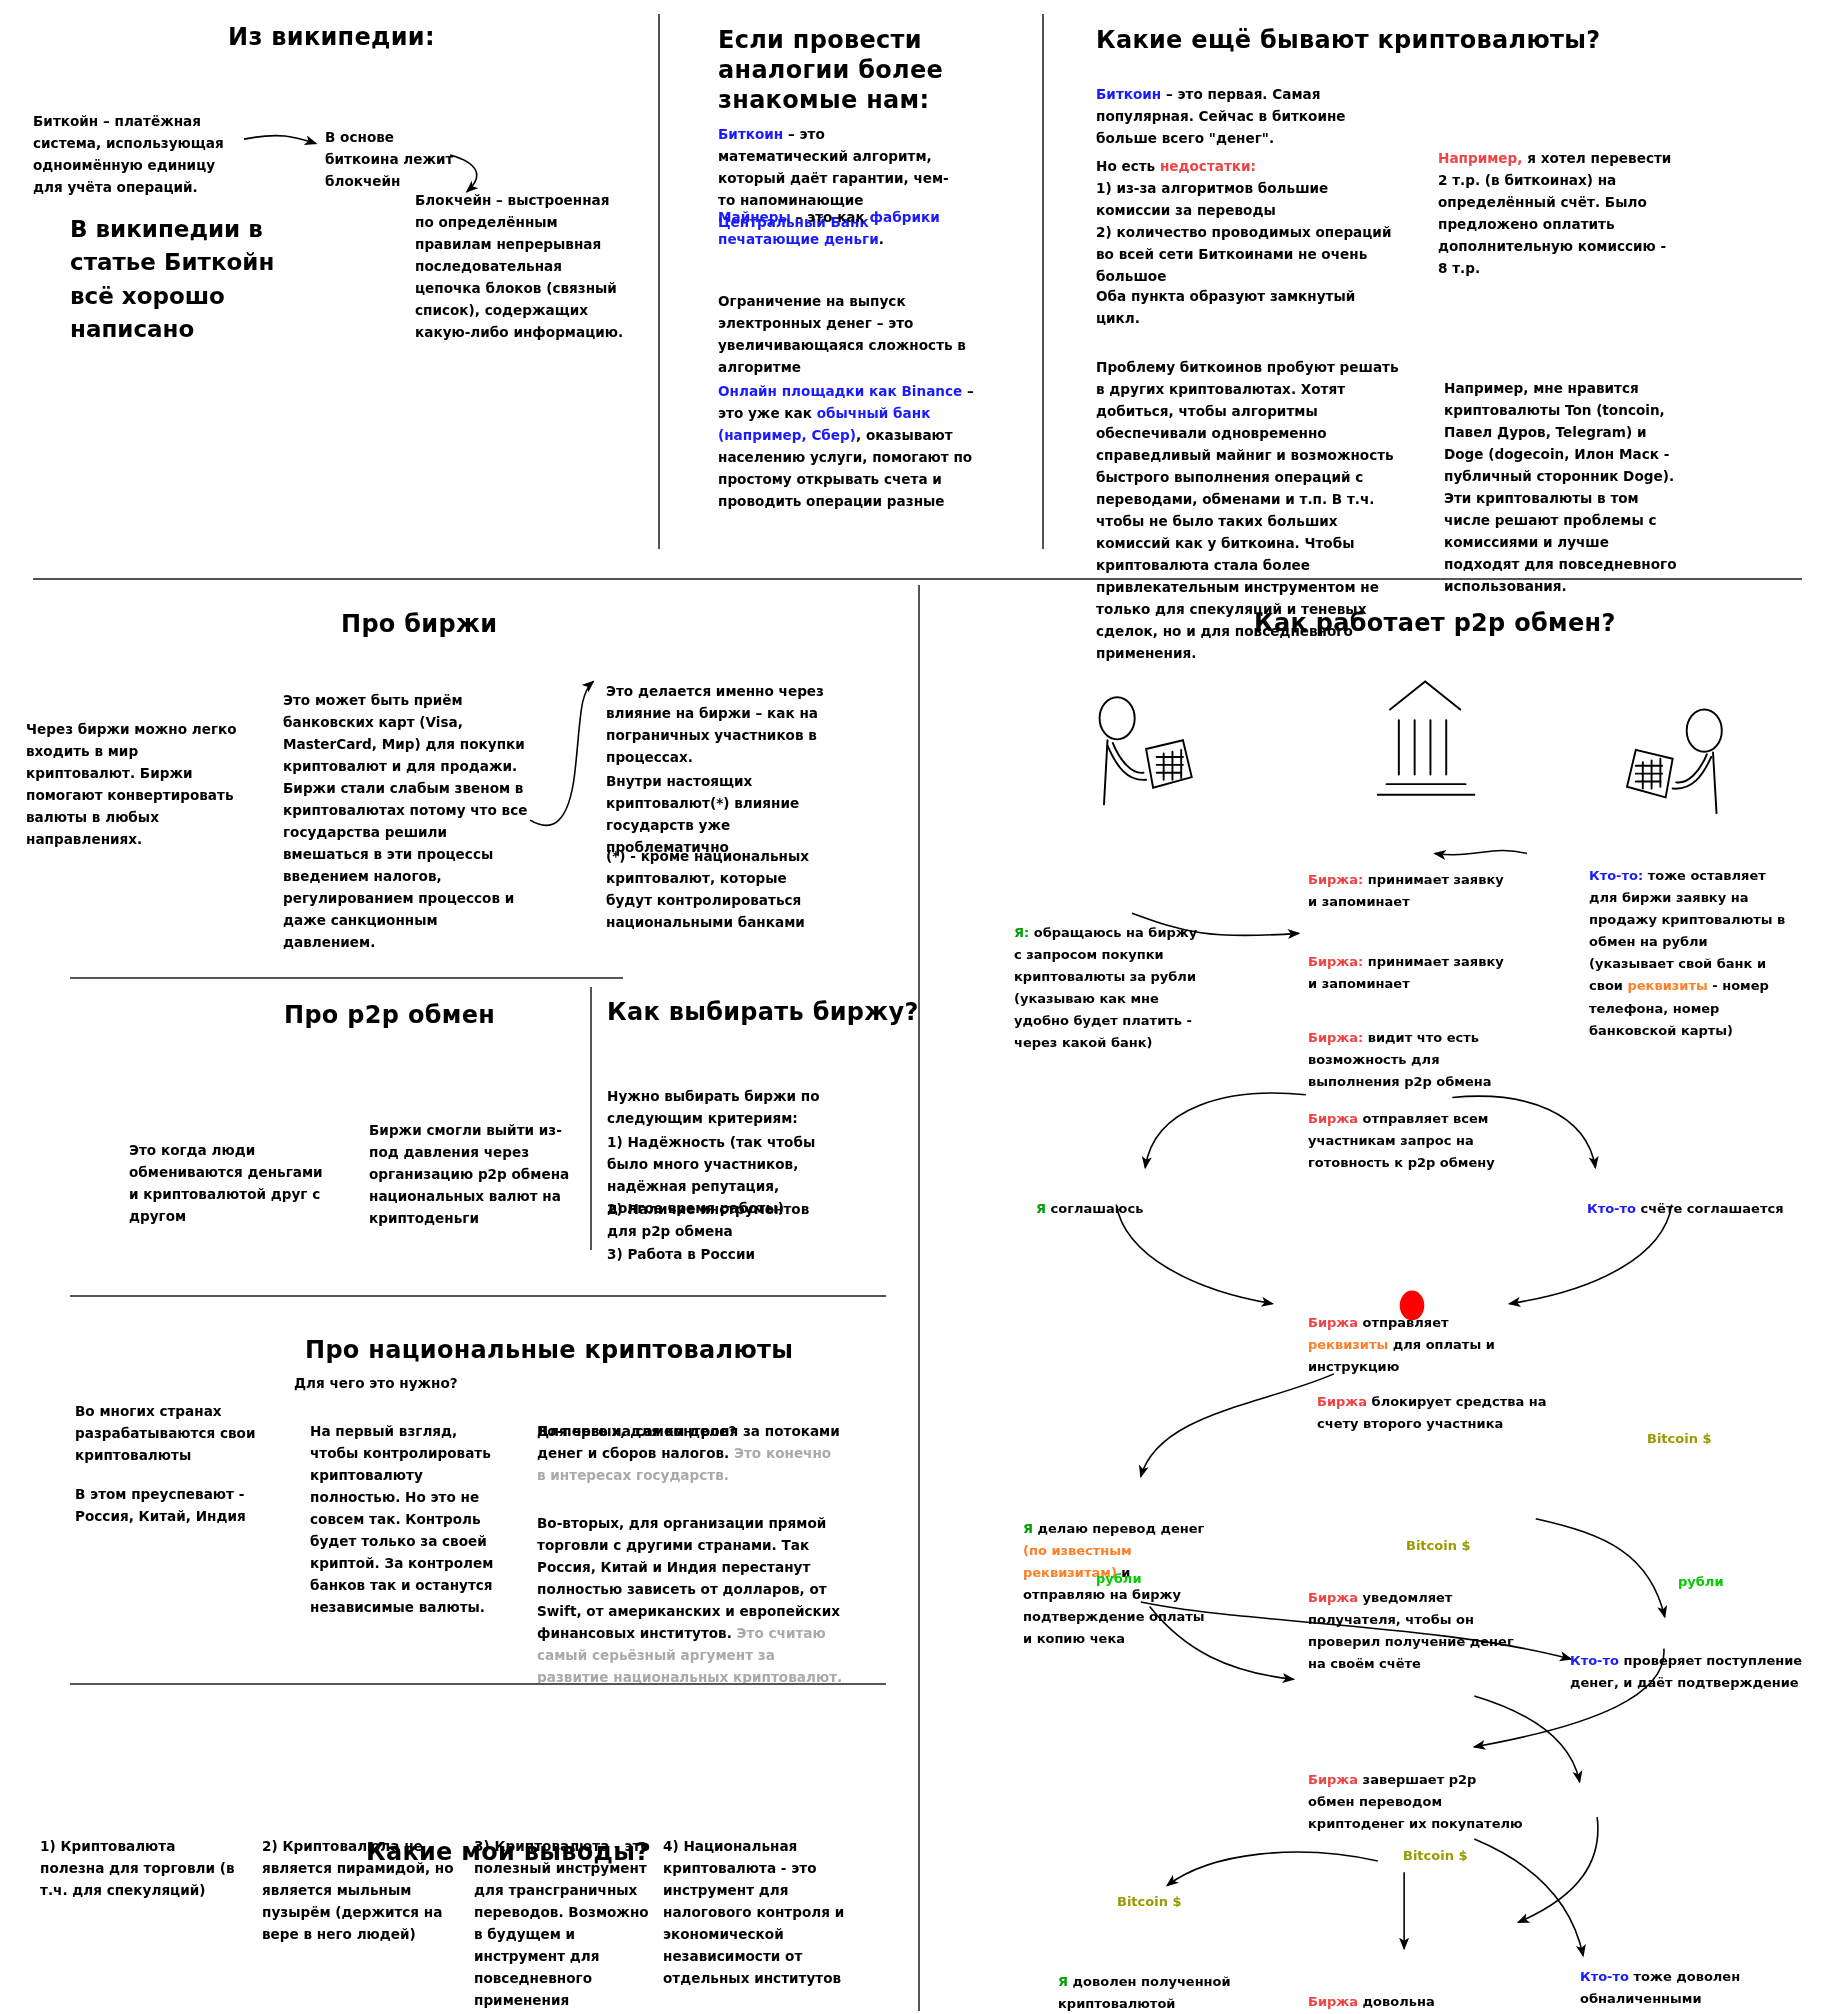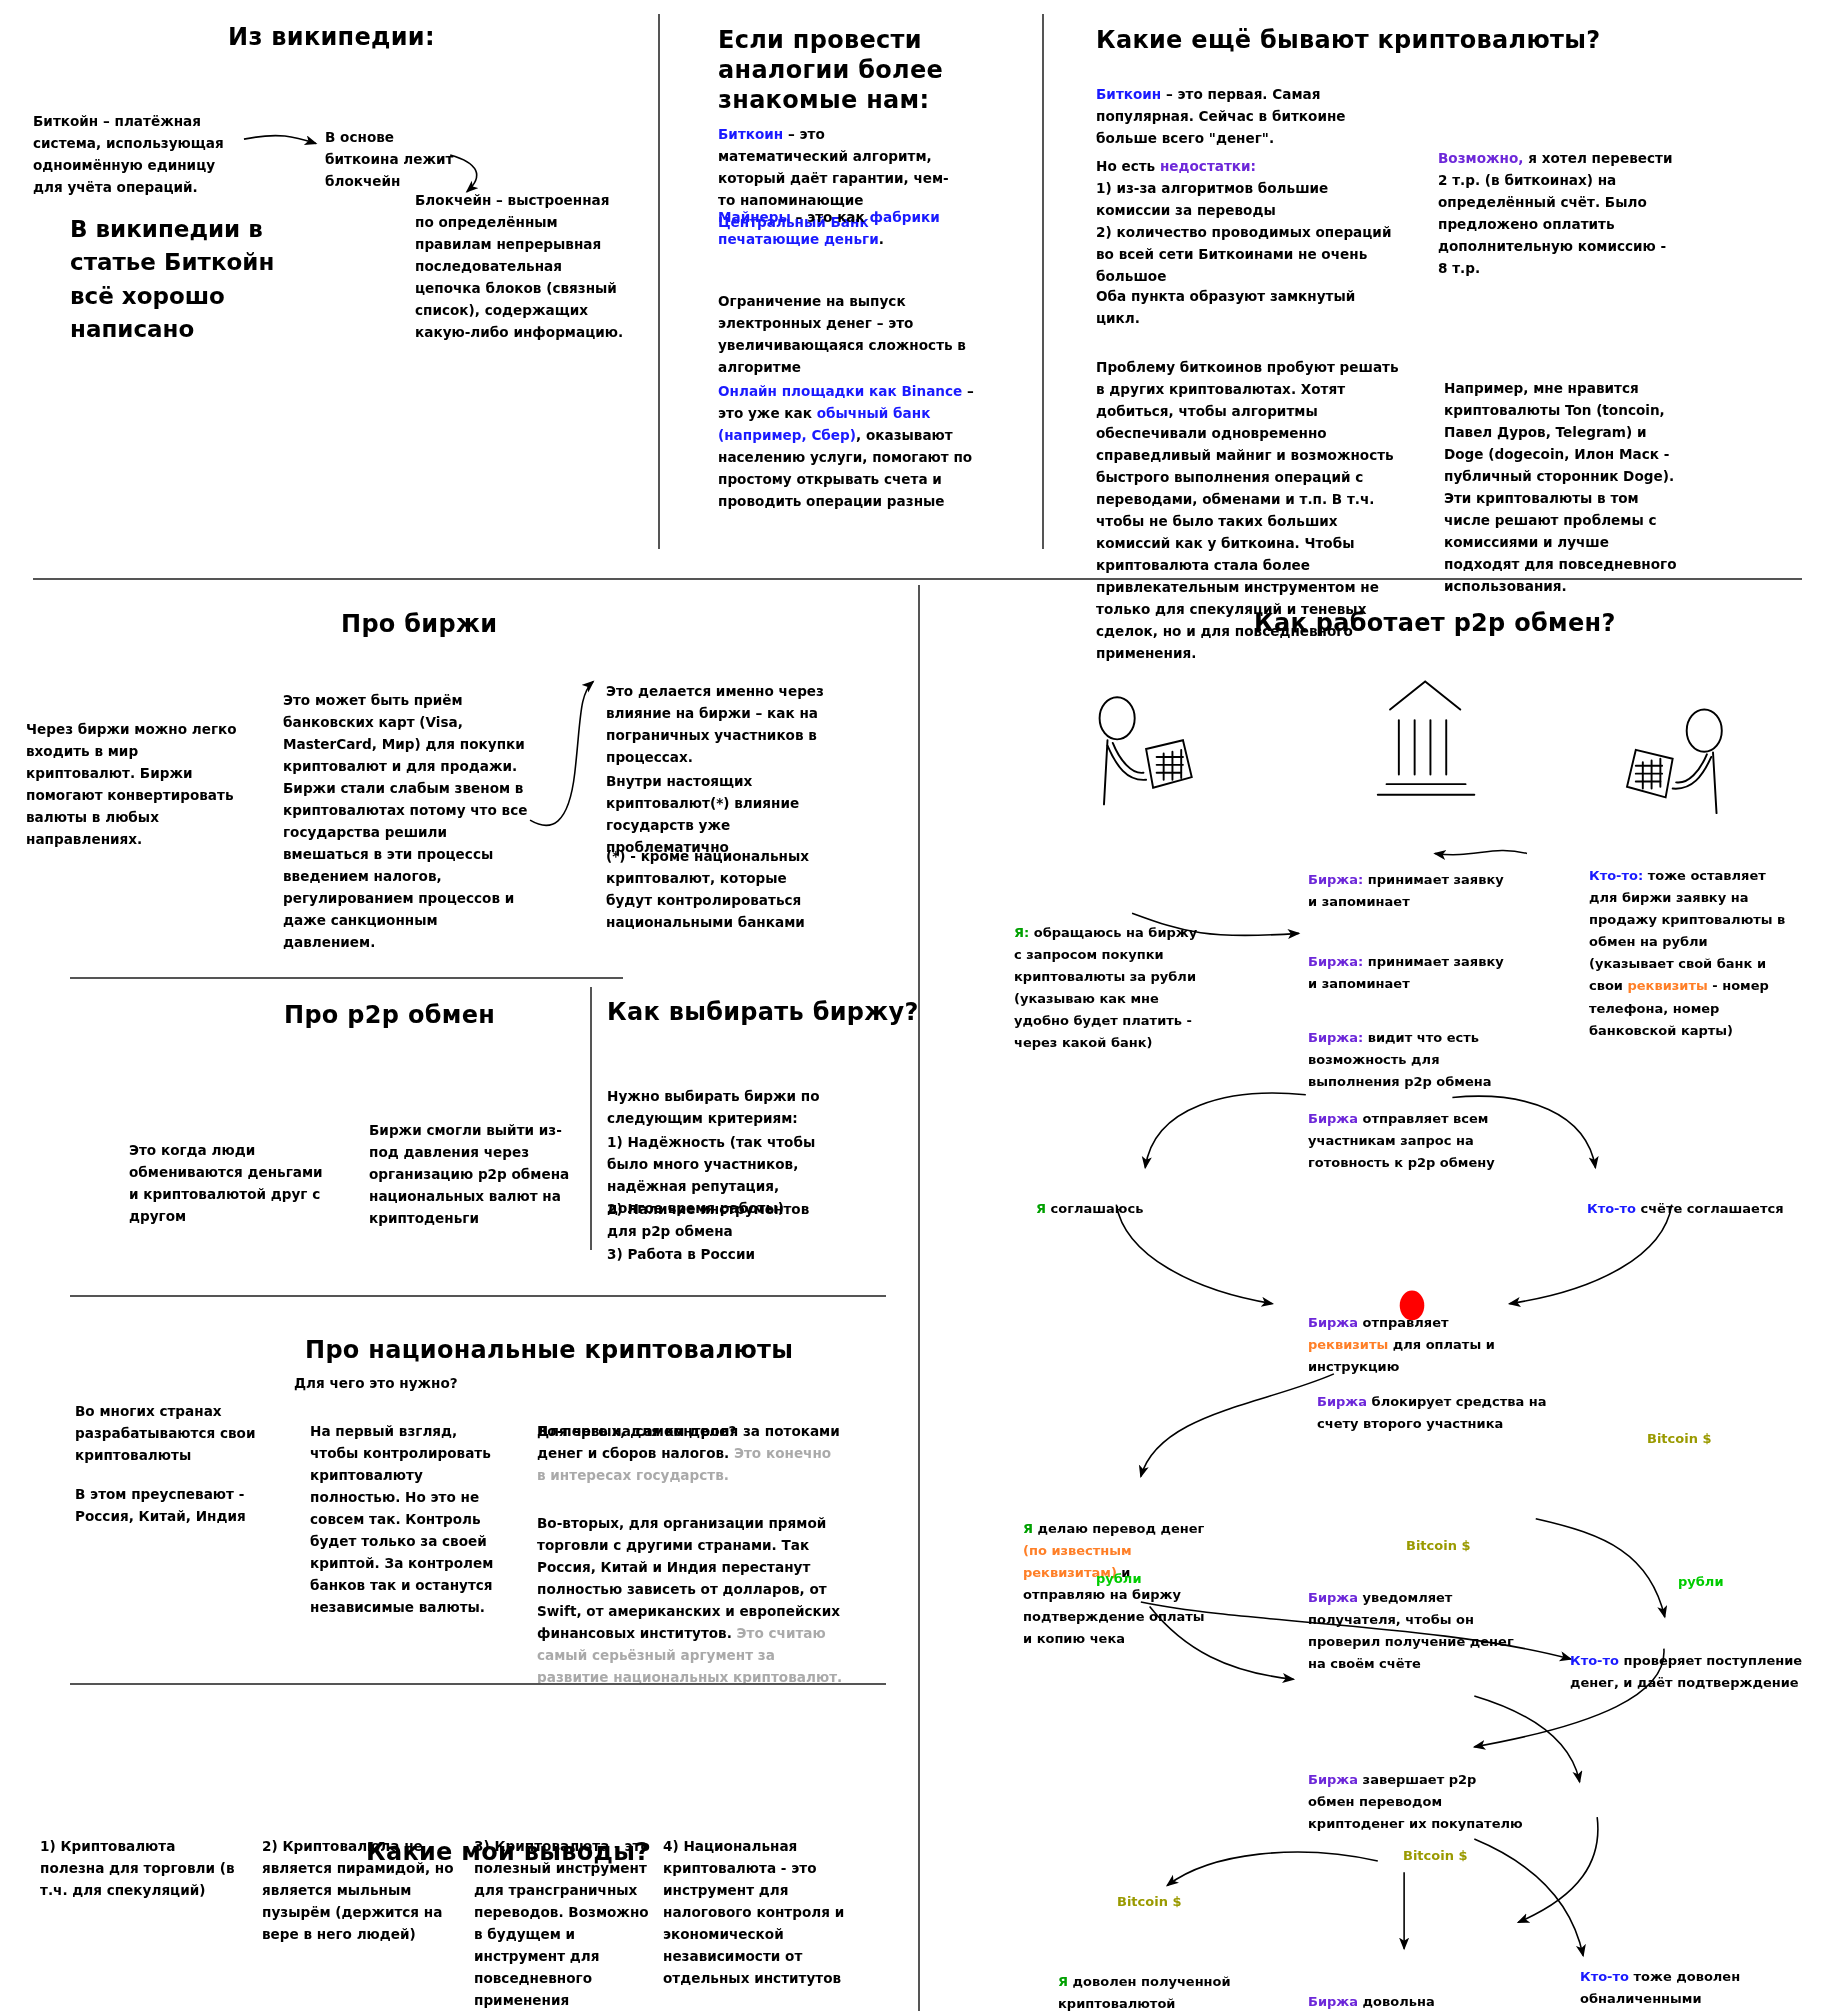--- a/index.html
+++ b/index.html
@@ -8,21 +8,21 @@
     font-family:"DejaVu Sans","Liberation Sans",sans-serif;
     color:#000;
   }
   .abs{position:absolute;}
   .h1{font-weight:bold; font-size:24px; line-height:1.25; letter-spacing:0.3px;}
   .big{font-weight:bold; font-size:23px; line-height:1.45;}
   .body{font-size:13.6px; line-height:1.62; font-weight:600;}
   .flow{font-size:13px; line-height:1.7; font-weight:600;margin-top:35px;}
   .muted{color:#aaa;}
   .blue{color:#1a1aff;}
-  .red{color:#6d28d9;}
+  .red{color:#ef4444;}
   .green{color:#00a000;}
   .green2{color:#00cc00;}
   .orange{color:#ff7f27;}
   .olive{color:#9a9a00;}
   .magenta{color:#ff00ff;}
   .vrule{position:absolute;width:1.8px;background:#555;}
   .hrule{position:absolute;height:1.8px;background:#555;}
   svg{position:absolute;overflow:visible;pointer-events:none;}
   .cap{font-size:13px;font-weight:600;}
 </style>
@@ -67,21 +67,21 @@
 </div>
 <div class="abs body" style="left:1096px;top:155px;width:303px;">
   <span>Но есть </span><span class="red">недостатки:</span><br>
   <span>1) из-за алгоритмов большие комиссии за переводы</span><br>
   <span>2) количество проводимых операций во всей сети Биткоинами не очень большое</span>
 </div>
 <div class="abs body" style="left:1096px;top:285px;width:298px;">Оба пункта образуют замкнутый цикл.</div>
 <div class="abs body" style="left:1096px;top:356px;width:307px;">Проблему биткоинов пробуют решать в других криптовалютах. Хотят добиться, чтобы алгоритмы обеспечивали одновременно справедливый майниг и возможность быстрого выполнения операций с переводами, обменами и т.п. В т.ч. чтобы не было таких больших комиссий как у биткоина. Чтобы криптовалюта стала более привлекательным инструментом не только для спекуляций и теневых сделок, но и для повседневного применения.</div>
 
 <div class="abs body" style="left:1438px;top:147px;width:237px;">
-  <span class="red">Возможно,</span><span> я хотел перевести 2 т.р. (в биткоинах) на определённый счёт. Было предложено оплатить дополнительную комиссию - 8 т.р.</span>
+  <span class="red">Например,</span><span> я хотел перевести 2 т.р. (в биткоинах) на определённый счёт. Было предложено оплатить дополнительную комиссию - 8 т.р.</span>
 </div>
 <div class="abs body" style="left:1444px;top:377px;width:233px;">Например, мне нравится криптовалюты Ton (toncoin, Павел Дуров, Telegram) и Doge (dogecoin, Илон Маск - публичный сторонник Doge). Эти криптовалюты в том числе решают проблемы с комиссиями и лучше подходят для повседневного использования.</div>
 
 <div class="hrule" style="left:33px;top:578px;width:1769px;"></div>
 
 <div class="abs h1" style="left:341px;top:609px;">Про биржи</div>
 
 <div class="abs body" style="left:26px;top:718px;width:215px;">Через биржи можно легко входить в мир криптовалют. Биржи помогают конвертировать валюты в любых направлениях.</div>
 <div class="abs body" style="left:283px;top:689px;width:246px;">Это может быть приём банковских карт (Visa, MasterCard, Мир) для покупки криптовалют и для продажи. Биржи стали слабым звеном в криптовалютах потому что все государства решили вмешаться в эти процессы введением налогов, регулированием процессов и даже санкционным давлением.</div>
 <div class="abs body" style="left:606px;top:680px;width:224px;">Это делается именно через влияние на биржи – как на пограничных участников в процессах.</div>

